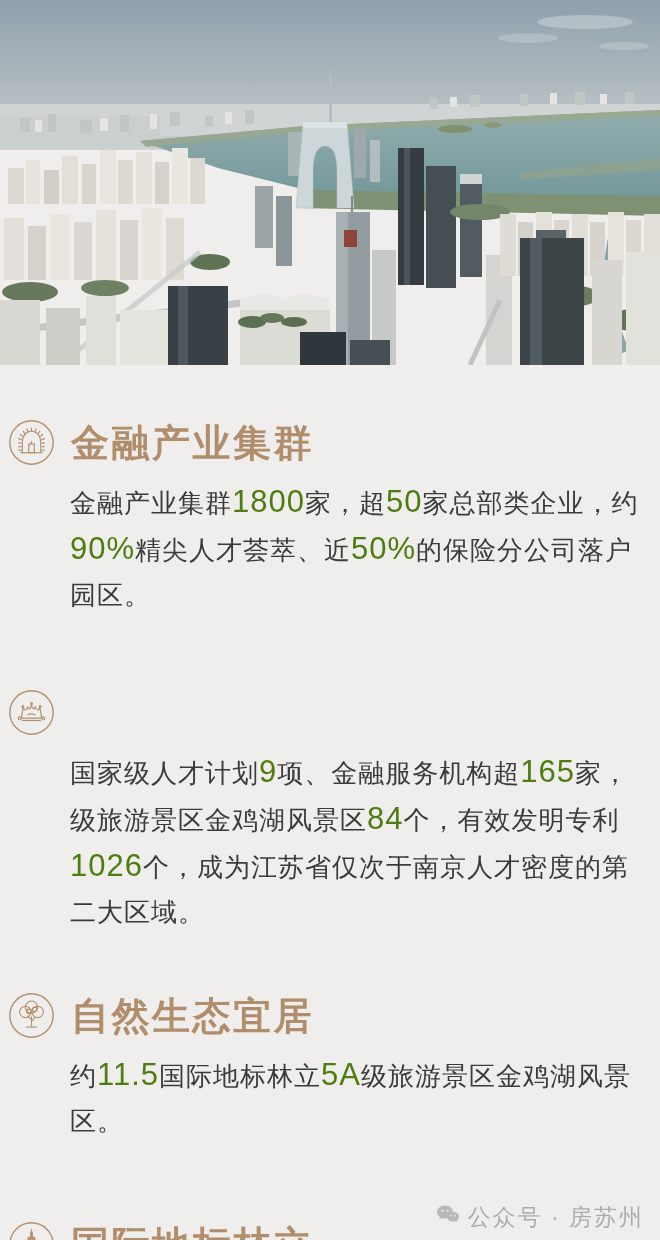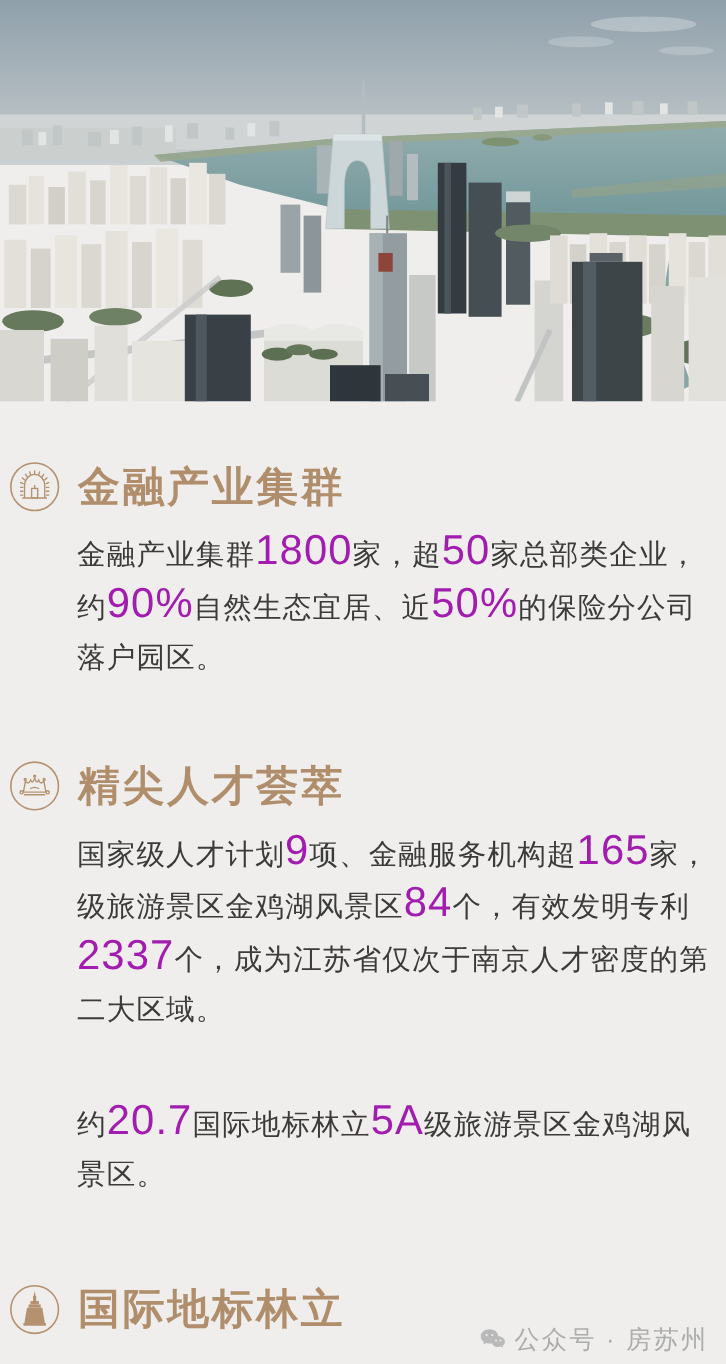--- a/index.html
+++ b/index.html
@@ -25,26 +25,26 @@
   .sec-title{
     margin:0;font-size:38px;font-weight:700;
     color:#b08e6c;letter-spacing:2.5px;line-height:46px;
   }
   .sec-body{
     margin:13px 0 0 62px;
     font-size:26px;line-height:45px;letter-spacing:1px;
     color:#3b3b3b;
   }
   .sec-body .hl{
-    color:#a21caf;font-size:38px;line-height:45px;
+    color:#4d7c0f;font-size:31px;line-height:45px;
   }
   
   .watermark{
     position:absolute;top:1202px;right:16px;
-    display:flex;align-items:center;gap:7px;
+    display:flex;align-items:flex-start;gap:7px;
   }
   .wm-icon svg{display:block;width:26px;height:26px;opacity:.75;}
   .wm-text{
     font-size:23px;color:#a5a5a5;letter-spacing:2px;opacity:.9;
   }
 </style>
 </head>
 <body>
 
 <div class="page">
@@ -217,47 +217,65 @@
                 <line x1="36" y1="27" x2="33" y2="27"></line>
               <line x1="10" y1="30.5" x2="13" y2="30.5"></line>
                 <line x1="36" y1="30.5" x2="33" y2="30.5"></line>
               <rect x="20.3" y="24.5" width="5.4" height="8.5"></rect>
               <line x1="23" y1="24.5" x2="23" y2="21.5"></line>
             </g>
           </svg>
         </span>
         <h2 class="sec-title">金融产业集群</h2>
       </header>
-      <p class="sec-body"><span>金融产业集群</span><span class="hl">1800</span><span>家，超</span><span class="hl">50</span><span>家总部类企业，约</span><span class="hl">90%</span><span>自然生态宜居、近</span><span class="hl">50%</span><span>的保险分公司落户园区。</span></p>
+      <p class="sec-body"><span>金融产业集群</span><span class="hl">1800</span><span>家，超</span><span class="hl">50</span><span>家总部类企业，约</span><span class="hl">90%</span><span>精尖人才荟萃、近</span><span class="hl">50%</span><span>的保险分公司落户园区。</span></p>
     </section>
 
     <section class="info-section s2">
       <header class="sec-head">
         <span class="sec-icon">
           <svg viewBox="0 0 46 46">
             <circle cx="23" cy="23" r="21.2" fill="none" stroke="#b4916f" stroke-width="1.4"></circle>
             <g stroke="#b4916f" stroke-width="1.2" fill="none">
               <path d="M13,28.5 L14.8,18.5 Q17.4,22.6 19.4,17.6 Q21.4,22 23,15.8 Q24.6,22 26.6,17.6 Q28.6,22.6 31.2,18.5 L33,28.5 Z"></path>
               <path d="M13.5,30.8 H32.5"></path>
               <circle cx="14.6" cy="17.2" r="0.9"></circle>
                 <circle cx="23" cy="14.3" r="0.9"></circle>
                 <circle cx="31.4" cy="17.2" r="0.9"></circle>
               <circle cx="11.4" cy="28.7" r="1.4"></circle>
                 <circle cx="34.6" cy="28.7" r="1.4"></circle>
               <path d="M19,25.5 Q23,23 27,25.5"></path>
             </g>
           </svg>
         </span>
-        <h2 class="sec-title">精尖人才荟萃</h2>
       </header>
-      <p class="sec-body"><span>国家级人才计划</span><span class="hl">9</span><span>项、金融服务机构超</span><span class="hl">165</span><span>家，级旅游景区金鸡湖风景区</span><span class="hl">84</span><span>个，有效发明专利</span><span class="hl">2337</span><span>个，成为江苏省仅次于南京人才密度的第二大区域。</span></p>
+      <p class="sec-body"><span>国家级人才计划</span><span class="hl">9</span><span>项、金融服务机构超</span><span class="hl">165</span><span>家，级旅游景区金鸡湖风景区</span><span class="hl">84</span><span>个，有效发明专利</span><span class="hl">1026</span><span>个，成为江苏省仅次于南京人才密度的第二大区域。</span></p>
     </section>
 
     <section class="info-section s3">
-      <p class="sec-body"><span>约</span><span class="hl">20.7</span><span>国际地标林立</span><span class="hl">5A</span><span>级旅游景区金鸡湖风景区。</span></p>
+      <header class="sec-head">
+        <span class="sec-icon">
+          <svg viewBox="0 0 46 46">
+            <circle cx="23" cy="23" r="21.2" fill="none" stroke="#b4916f" stroke-width="1.4"></circle>
+            <g stroke="#b4916f" stroke-width="1.1" fill="none">
+              <circle cx="17" cy="19.5" r="5.6"></circle>
+              <circle cx="23" cy="14.8" r="6"></circle>
+              <circle cx="29" cy="19.5" r="5.6"></circle>
+              <circle cx="20.5" cy="19" r="2.2"></circle>
+                <circle cx="26" cy="17" r="2.2"></circle>
+              <path d="M23,24 V34"></path>
+              <path d="M23,27 L19,23.5"></path>
+                <path d="M23,28.5 L27,24.5"></path>
+              <path d="M17.5,34.3 H28.5"></path>
+            </g>
+          </svg>
+        </span>
+        <h2 class="sec-title">自然生态宜居</h2>
+      </header>
+      <p class="sec-body"><span>约</span><span class="hl">11.5</span><span>国际地标林立</span><span class="hl">5A</span><span>级旅游景区金鸡湖风景区。</span></p>
     </section>
 
     <section class="info-section s4">
       <header class="sec-head">
         <span class="sec-icon">
           <svg viewBox="0 0 46 46">
             <circle cx="23" cy="23" r="21.2" fill="none" stroke="#b4916f" stroke-width="1.4"></circle>
             <g fill="#b4916f">
               <polygon points="23,6.5 24.2,12.5 21.8,12.5"></polygon>
               <rect x="21.6" y="11" width="2.8" height="5.5"></rect>

